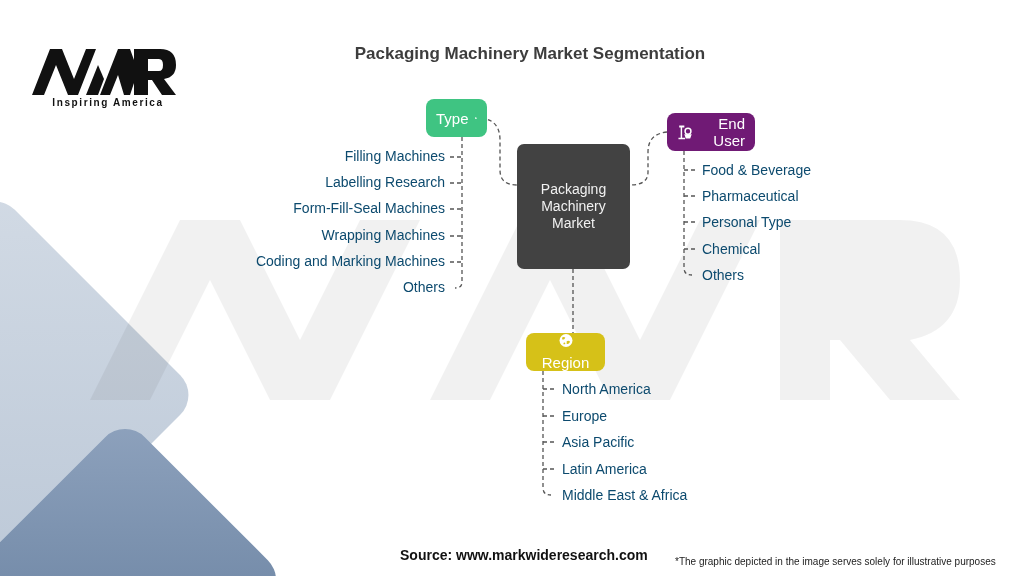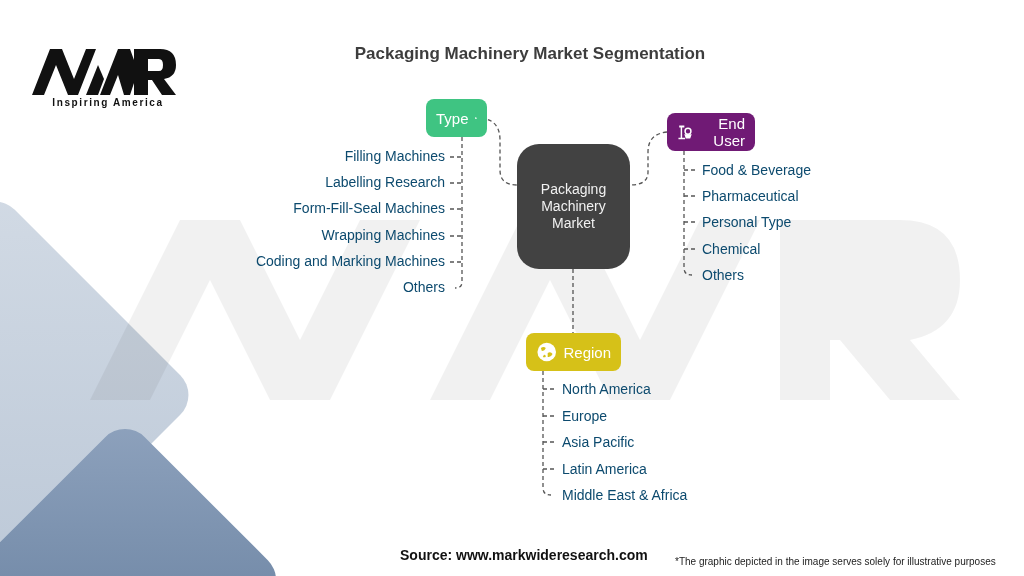--- a/index.html
+++ b/index.html
@@ -24,32 +24,32 @@
   .logo-mark { display: block; }
   .logo-name { font-weight: bold; font-size: 14px; color: #111; text-align: center; margin-top: 2px; letter-spacing: 0.2px; }
   .logo-tag { font-weight: bold; font-size: 10px; color: #111; text-align: center; letter-spacing: 1.6px; }
 
   .title { position: absolute; left: 0; width: 1060px; top: 44px; text-align: center; font-weight: bold; font-size: 17px; color: #3d3d3d; }
 
   .connectors { position: absolute; left: 0; top: 0; width: 1024px; height: 576px; }
 
   .center-node {
     position: absolute; left: 517px; top: 144px; width: 113px; height: 125px;
-    background: #424242; border-radius: 22px; color: #f1f1f1;
+    background: #424242; border-radius: 7px; color: #f1f1f1;
     display: flex; align-items: center; justify-content: center; text-align: center;
     font-size: 14px; line-height: 17px; padding: 0 8px;
   }
 
   .cat {
     position: absolute; height: 38px; border-radius: 8px; color: #fff;
     display: flex; align-items: center; font-size: 15px; padding: 0 10px; gap: 6px;
   }
   .cat-type { left: 426px; top: 99px; width: 61px; background: #3fc482; }
   .cat-end { left: 667px; top: 113px; width: 88px; background: #701a75; text-align: right; }
-  .cat-region { left: 526px; top: 333px; width: 95px; background: #d6c118; }
+  .cat-region { left: 526px; top: 333px; width: 79px; background: #d6c118; flex-direction: column; }
 
   .item { position: absolute; font-size: 14px; color: #0c4a6e; white-space: nowrap; }
   .item.right { text-align: right; }
 
   .source { position: absolute; left: 400px; top: 547px; font-weight: bold; font-size: 14px; color: #111; }
   .disclaimer { position: absolute; left: 675px; top: 556px; font-size: 10px; color: #222; }
 </style>
 </head>
 <body>
 

